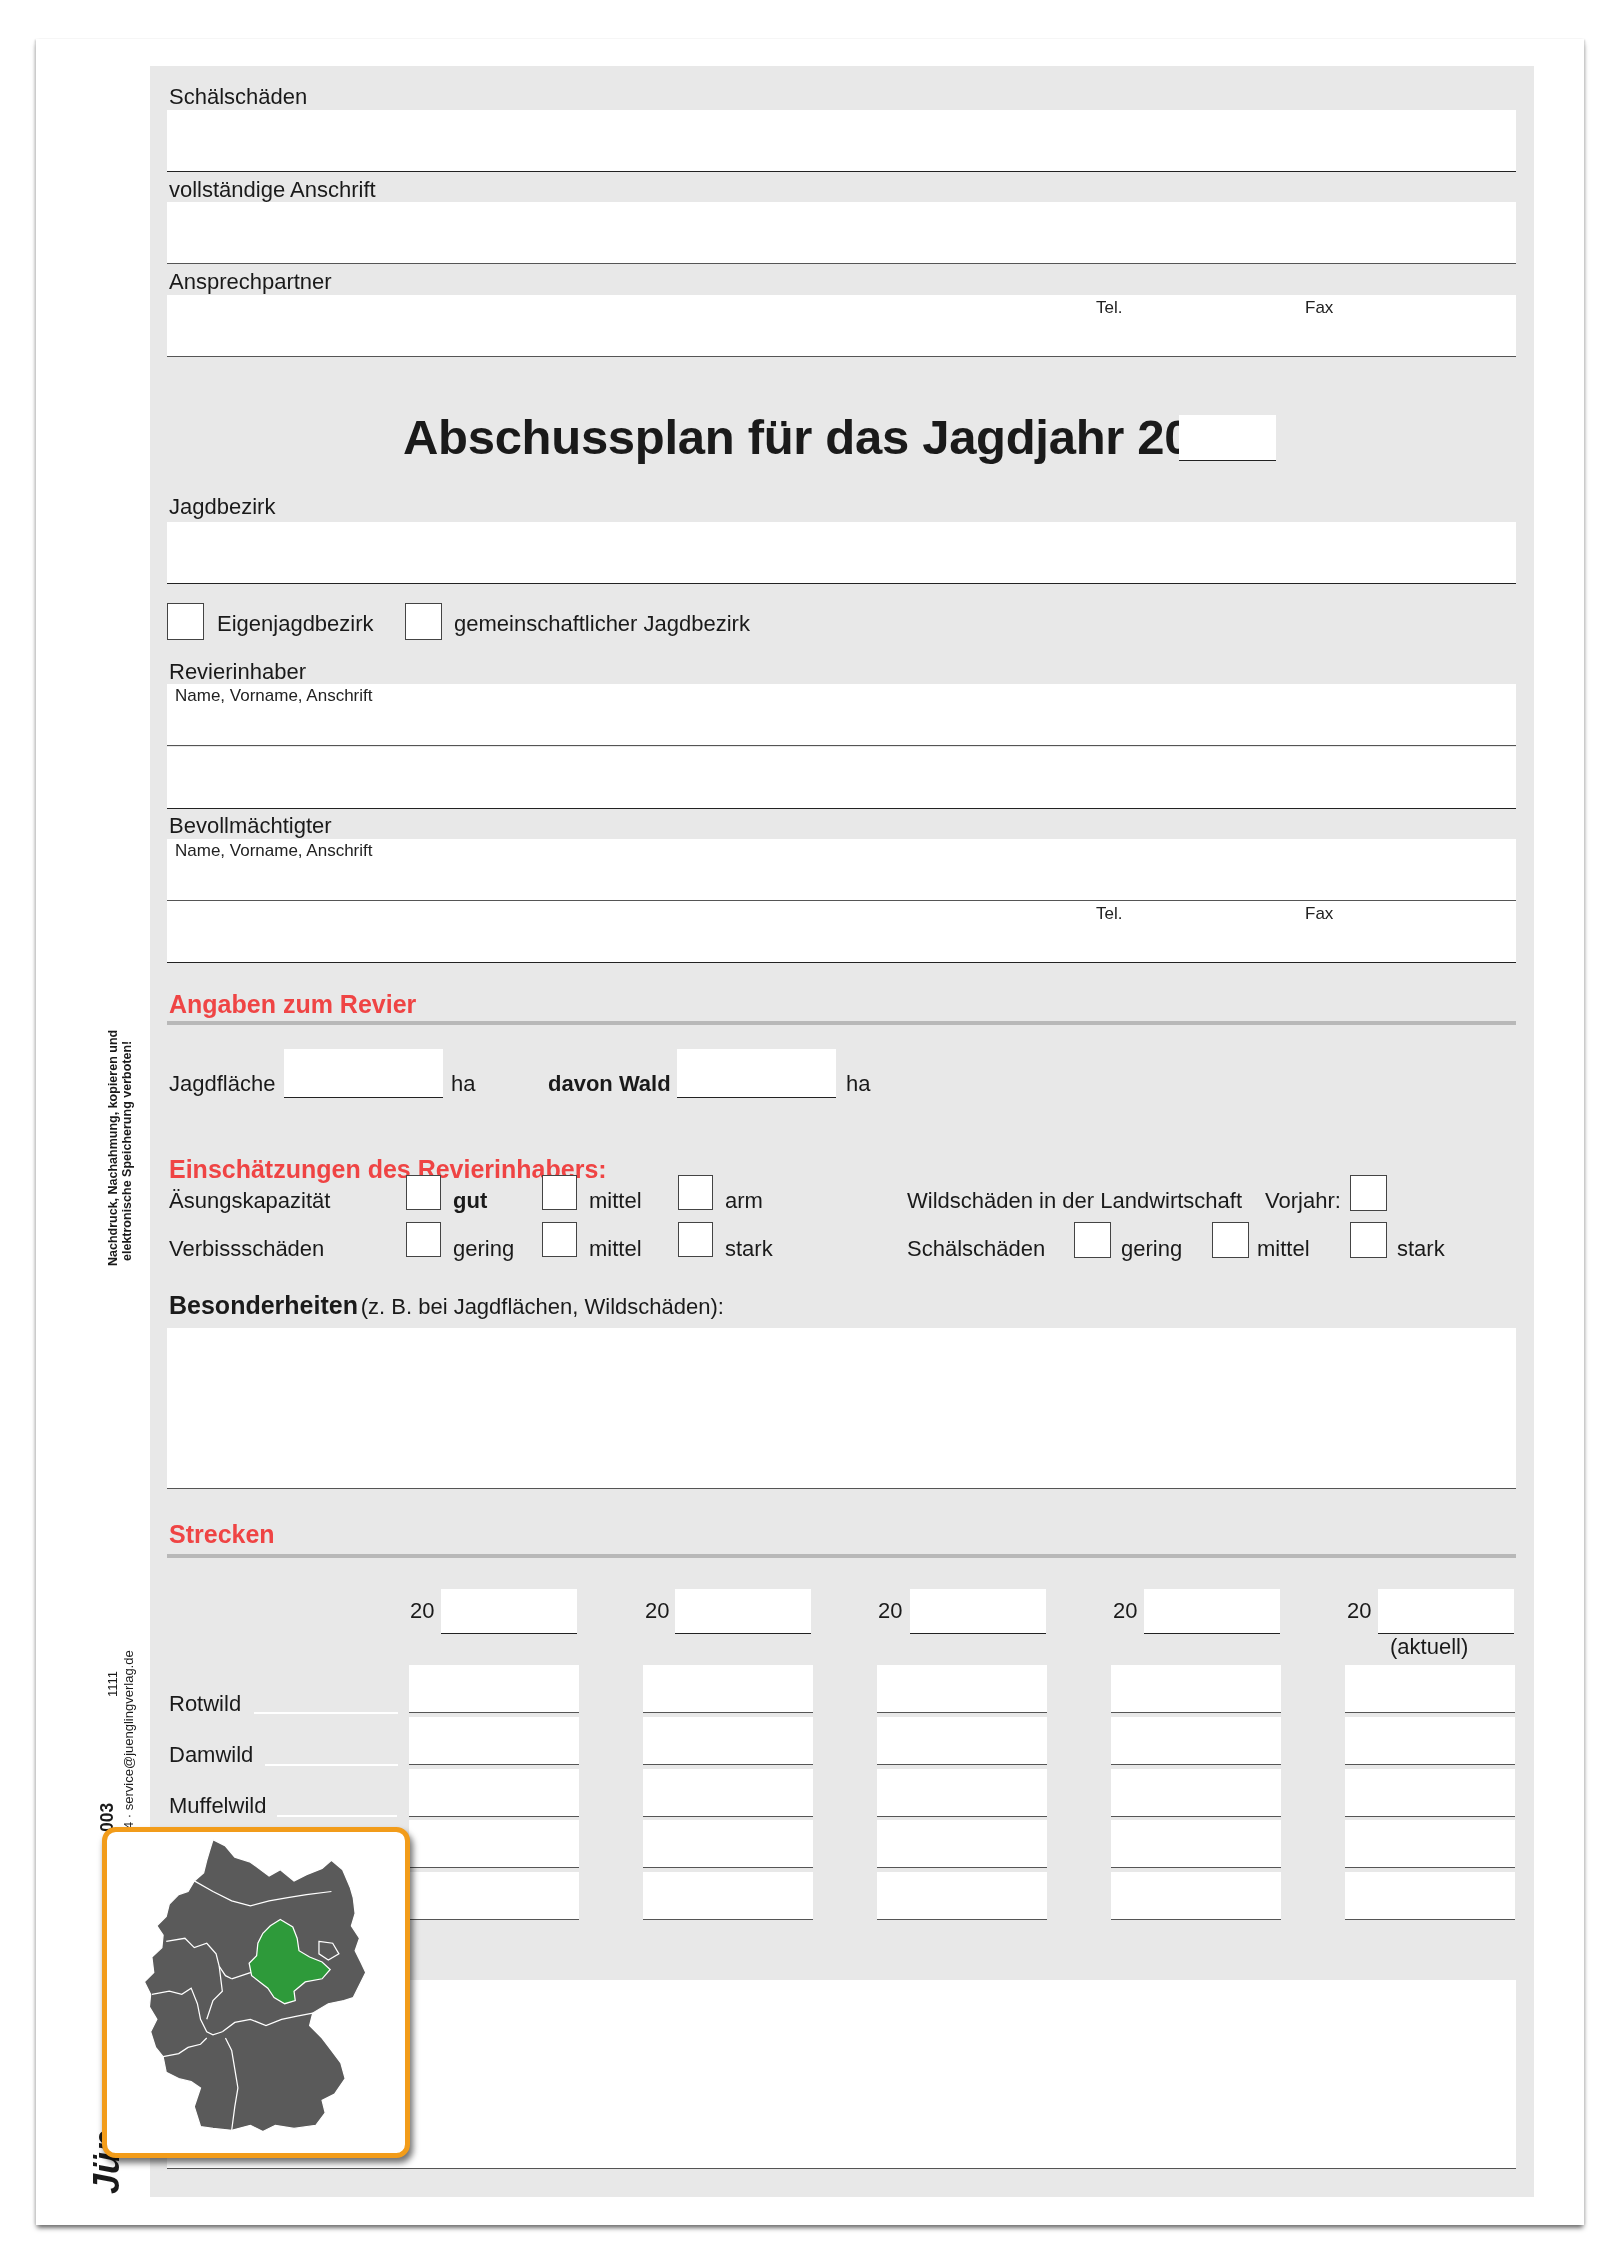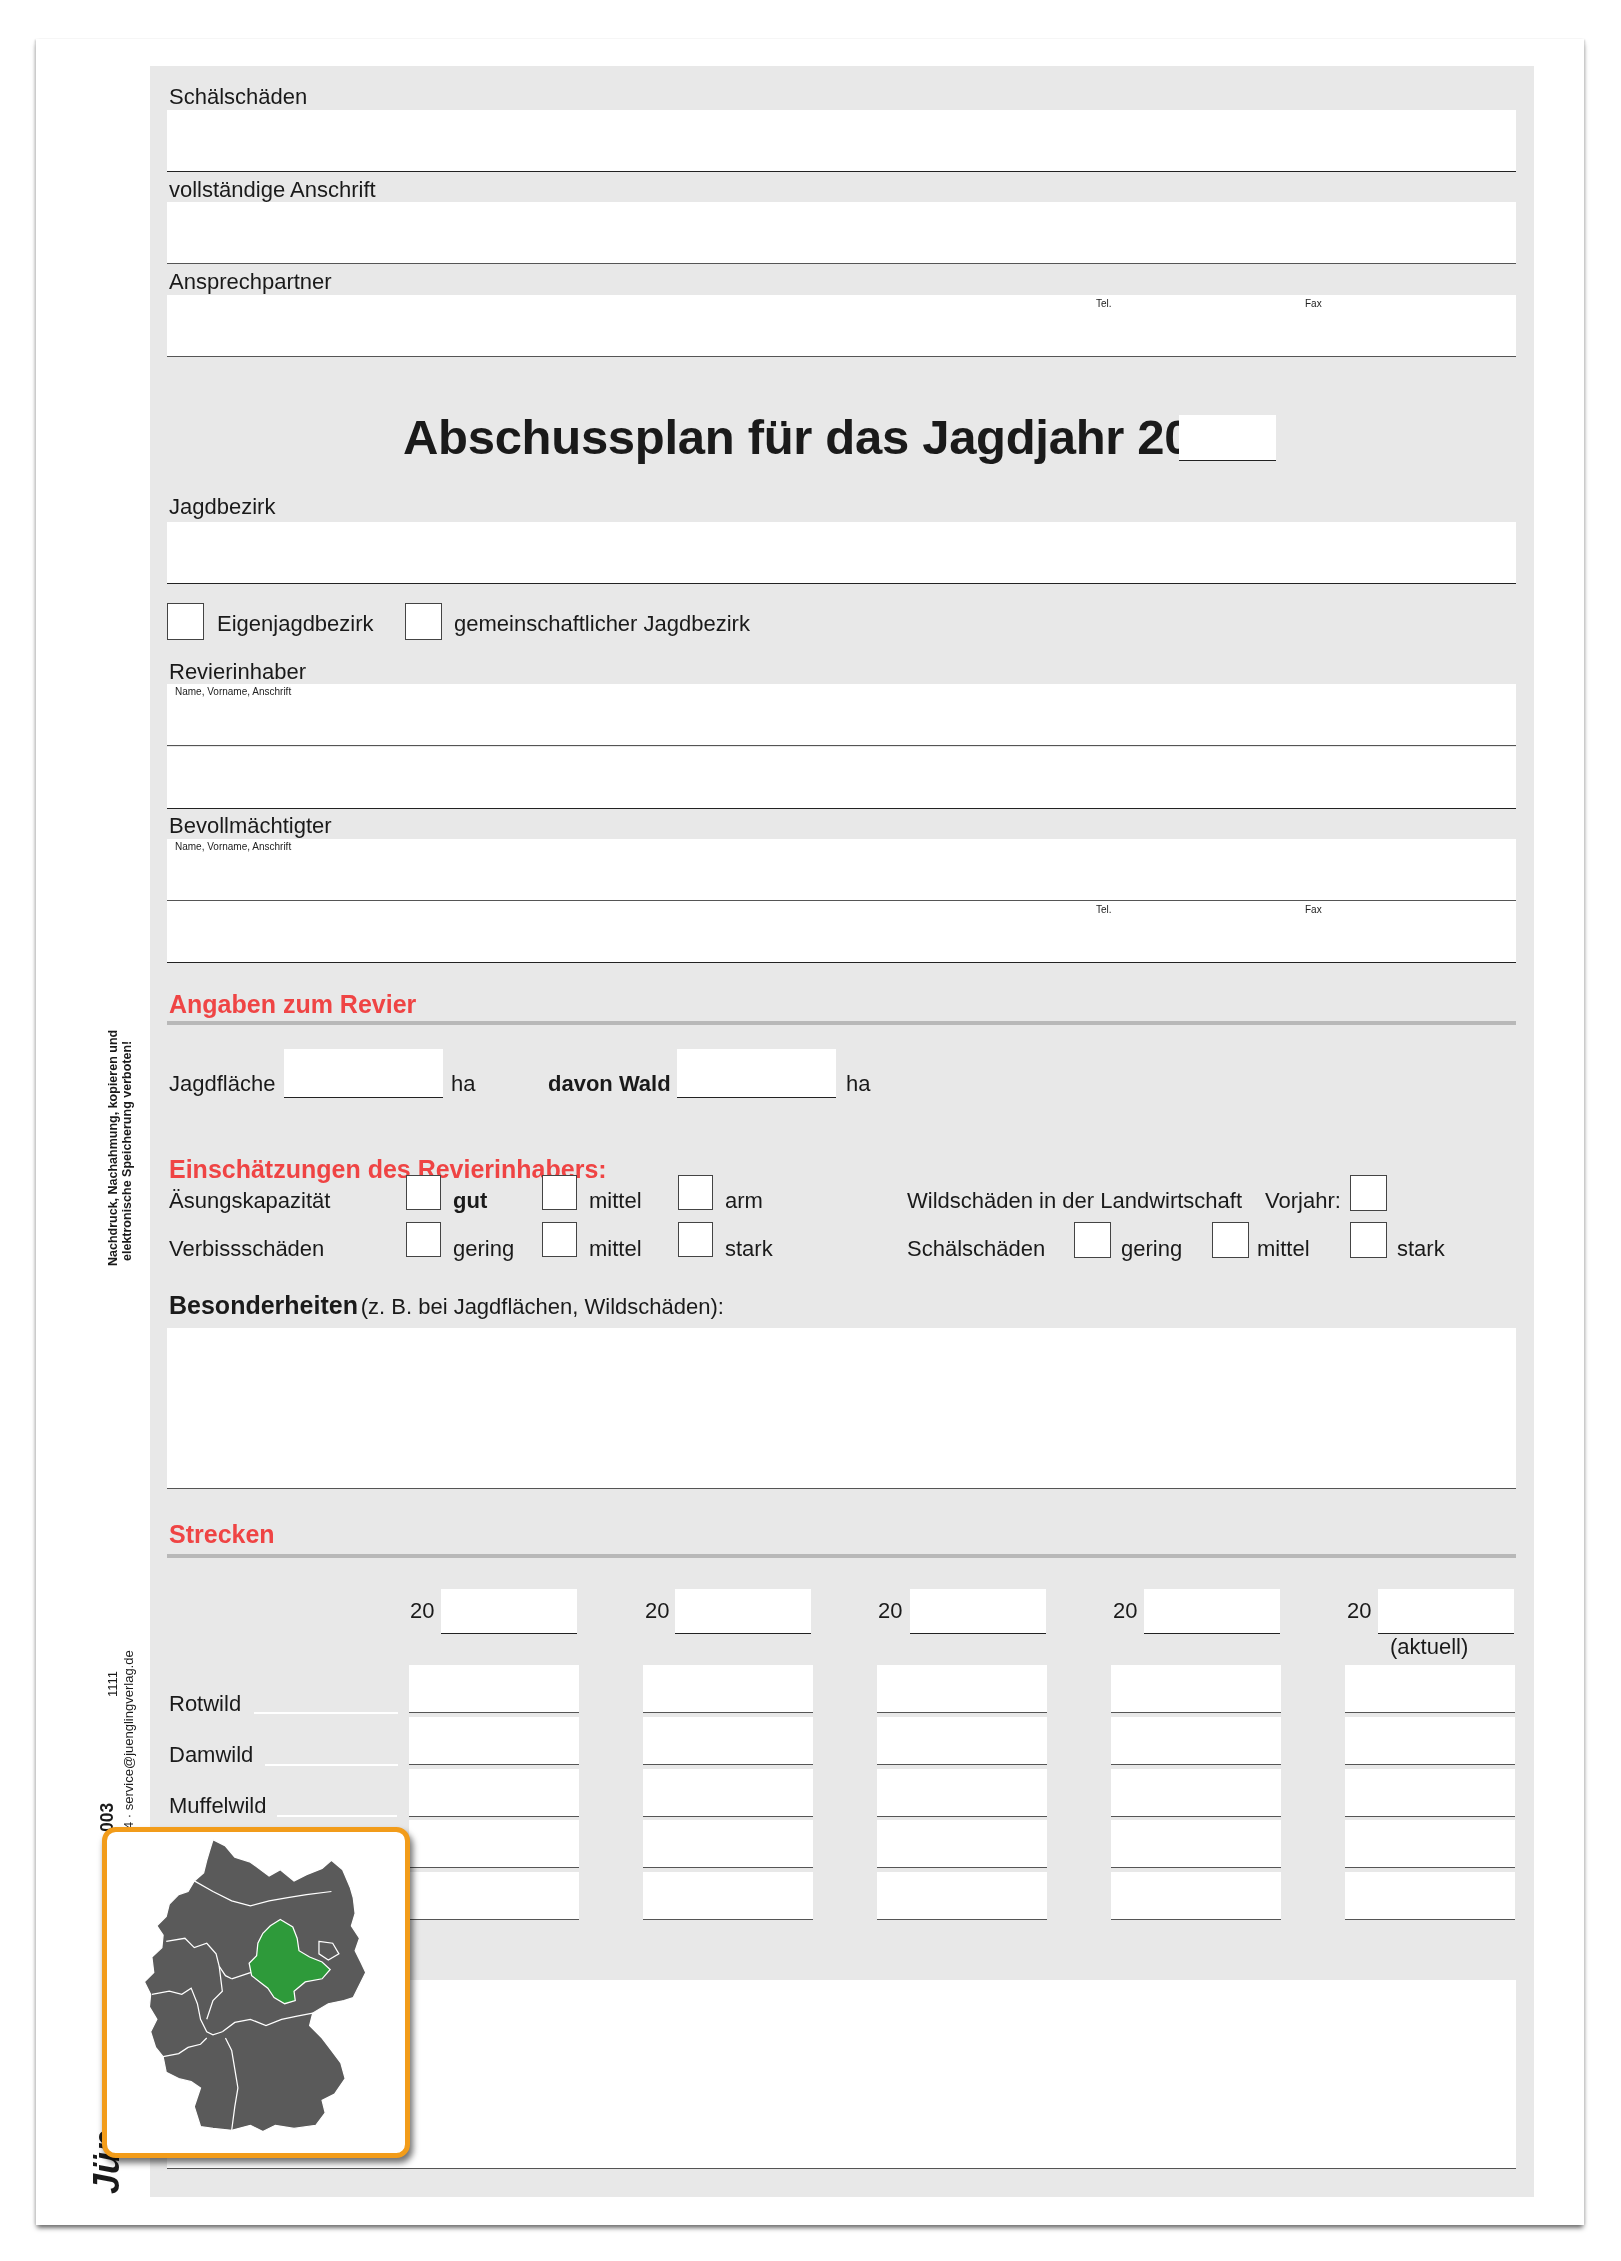--- a/index.html
+++ b/index.html
@@ -16,21 +16,21 @@
     position:absolute; left:150px; top:66px; width:1384px; height:2131px;
     background:#e8e8e8;
   }
   .abs { position:absolute; }
   .label { position:absolute; font-size:22px; color:#1a1a1a; white-space:nowrap; }
   .field {
     position:absolute; background:#ffffff; border-bottom:1.9px solid #555;
     box-sizing:border-box;
   }
   .field.dark { border-bottom-color:#222; }
-  .hint { position:absolute; font-size:10px; color:#222; white-space:nowrap; }
+  .hint { position:absolute; font-size:17px; color:#222; white-space:nowrap; }
   .title { position:absolute; font-size:49px; font-weight:bold; color:#1a1a1a; white-space:nowrap; letter-spacing:-0.3px; }
   .section { position:absolute; font-size:25px; font-weight:bold; color:#ef4444; white-space:nowrap; }
   .rule { position:absolute; height:3.7px; background:#b8b8b8; }
   .cb {
     position:absolute; width:35px; height:35px; background:#fff;
     border:1.2px solid #444; box-sizing:border-box;
   }
   .sidetext {
     position:absolute; transform-origin:left top; transform:rotate(-90deg);
     white-space:nowrap; font-size:12px; color:#1a1a1a; line-height:13.7px;

